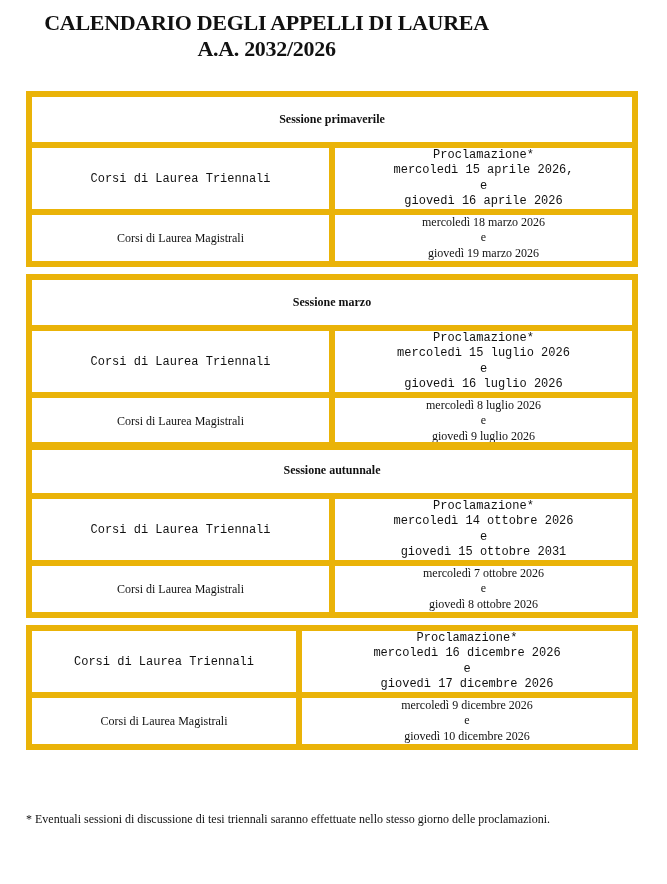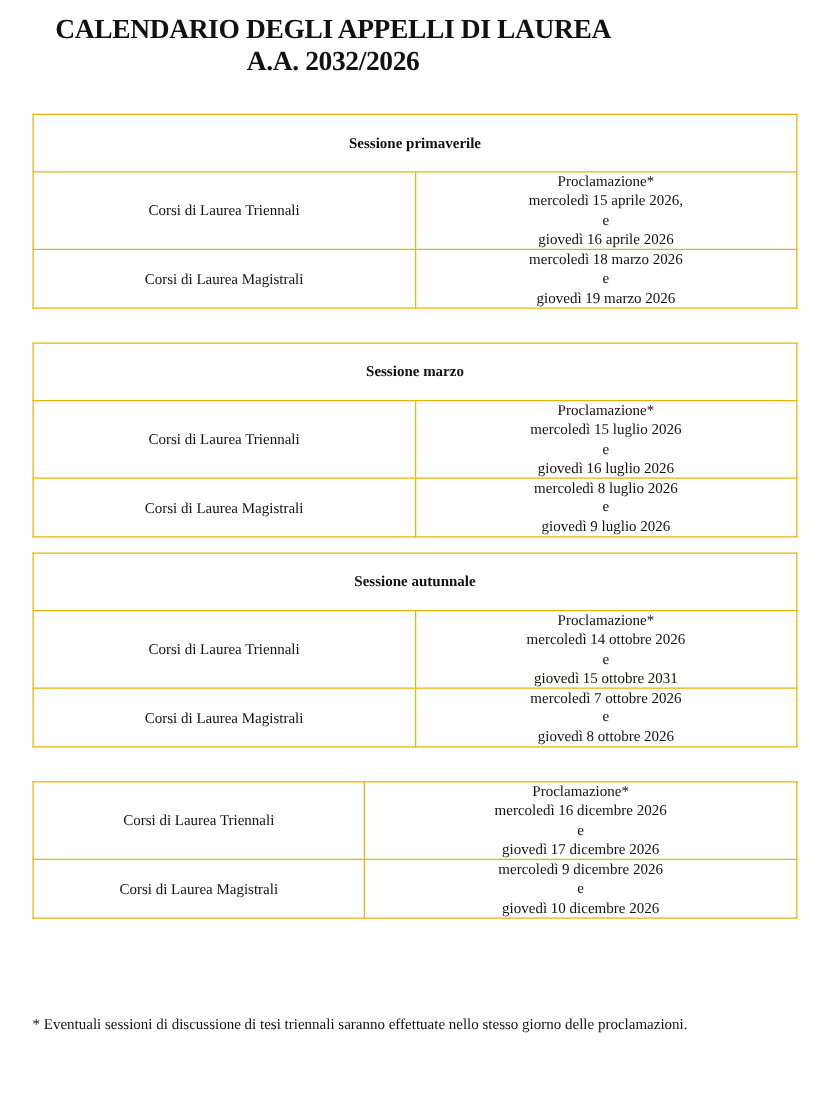--- a/index.html
+++ b/index.html
@@ -1,24 +1,24 @@
 <!DOCTYPE html>
 <html><head>
 <meta charset="utf-8">
 <style>
   html, body { margin: 0; padding: 0; background: #ffffff; }
   body { width: 667px; height: 884px; position: relative; font-family: "Liberation Serif", "DejaVu Serif", serif; color: #111; overflow: hidden; }
   .title { position: absolute; left: 0; width: 533px; text-align: center; font-weight: bold; font-size: 22px; letter-spacing: -0.3px; line-height: 26px; }
   .t1 { top: 10px; }
   .t2 { top: 36px; }
   table.session { position: absolute; left: 26px; width: 612px; border-collapse: collapse; table-layout: fixed; font-size: 12px; }
-  table.session td { border: 1px solid #eab308; padding: 0; text-align: center; vertical-align: middle; }
+  table.session td { border: 6px solid #eab308; padding: 0; text-align: center; vertical-align: middle; }
   td.hdr { height: 45px; font-weight: bold; }
   td.course { width: 264px; }
-  td.r1 { height: 60px; }
+  td.r1 { height: 60px; font-family: Liberation Mono, monospace; }
   td.r2 { height: 45px; }
   .dates div { line-height: 15.3px; }
   .footnote { position: absolute; left: 26px; top: 812px; font-size: 12px; }
 </style>
 </head>
 <body>
 
 <div class="title t1">CALENDARIO DEGLI APPELLI DI LAUREA</div>
 <div class="title t2">A.A. 2032/2026</div>
 

